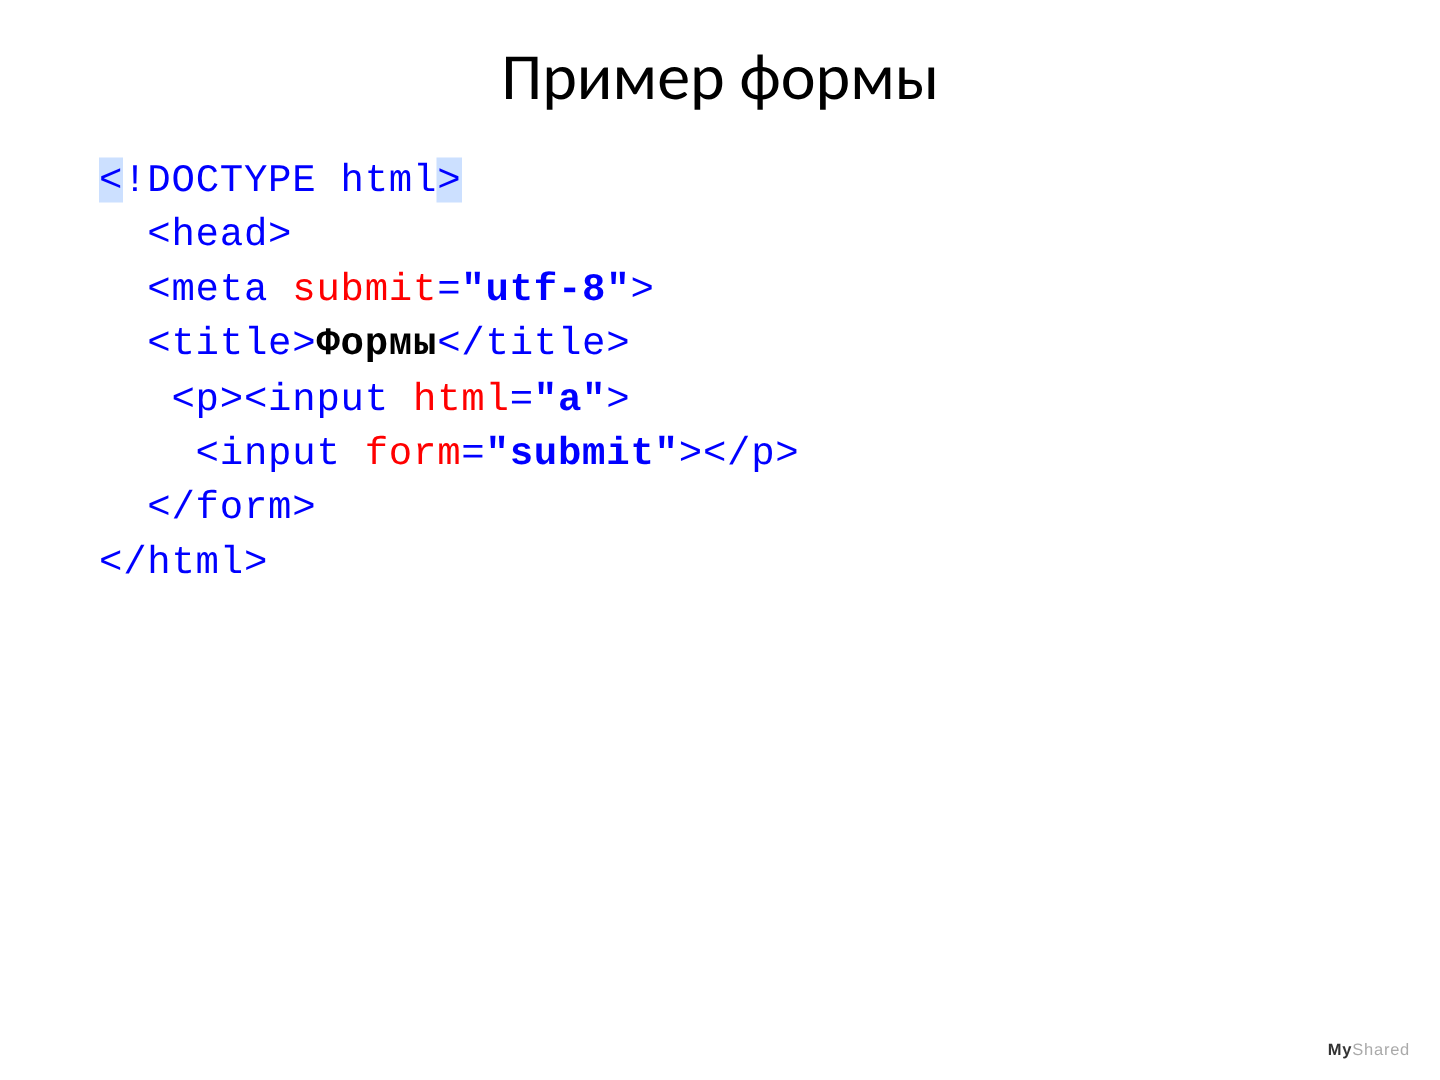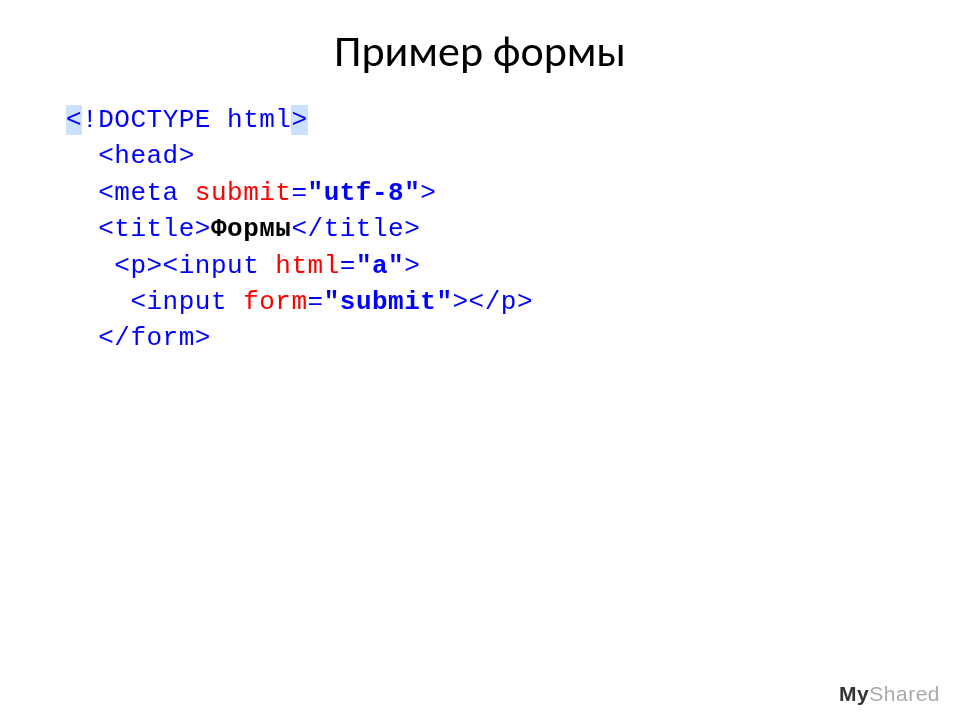--- a/index.html
+++ b/index.html
@@ -44,21 +44,21 @@
       font-weight: bold;
     }
     .black {
       color: #000;
     }
     .footer {
       position: absolute;
       bottom: 14px;
       right: 20px;
       font-family: Arial, sans-serif;
-      font-size: 21px;
+      font-size: 11px;
       color: #666;
       letter-spacing: 0.5px;
     }
     .footer .my {
       font-weight: 700;
       color: #333;
     }
     .footer .shared {
       color: #aaa;
       font-weight: 400;
@@ -70,17 +70,18 @@
 <h1 class="slide-title">Пример формы</h1>
 
 <div class="code-block">
   <div class="code-line"><span class="hl">&lt;</span><span>!</span><span>DOCTYPE html</span><span class="hl">&gt;</span></div>
   <div class="code-line">  &lt;head&gt;</div>
   <div class="code-line"><span>  &lt;meta </span><span class="red">submit</span><span>=</span><span class="bold">"utf-8"</span><span>&gt;</span></div>
   <div class="code-line"><span>  &lt;title&gt;</span><span class="black bold">Формы</span><span>&lt;/title&gt;</span></div>
   <div class="code-line"><span>   &lt;p&gt;&lt;input </span><span class="red">html</span><span>=</span><span class="bold">"a"</span><span>&gt;</span></div>
   <div class="code-line"><span>    &lt;input </span><span class="red">form</span><span>=</span><span class="bold">"submit"</span><span>&gt;&lt;/p&gt;</span></div>
   <div class="code-line">  &lt;/form&gt;</div>
+  <div class="code-line">&lt;/html&gt;</div>
 </div>
 
 <div class="footer">
   <span class="my">My</span><span class="shared">Shared</span>
 </div>
 
 </body></html>

